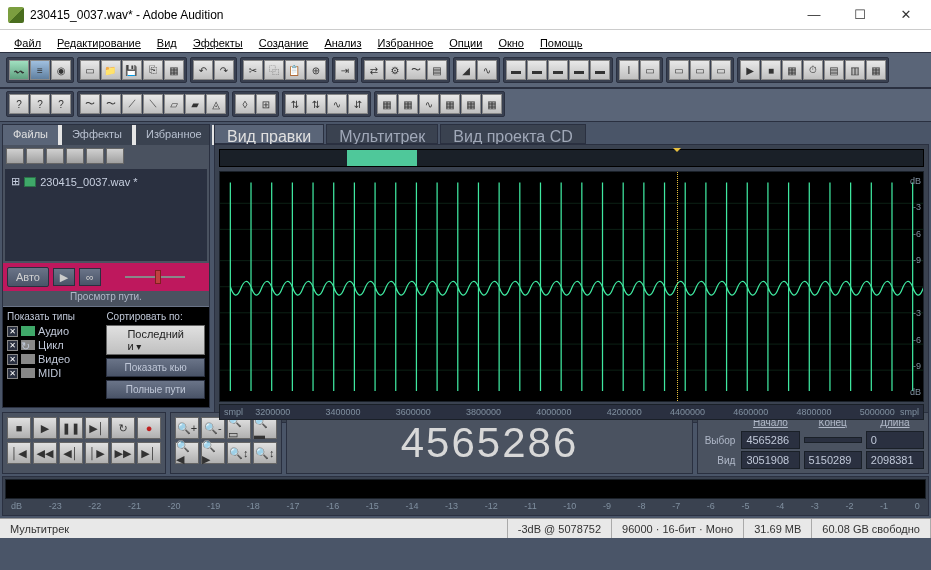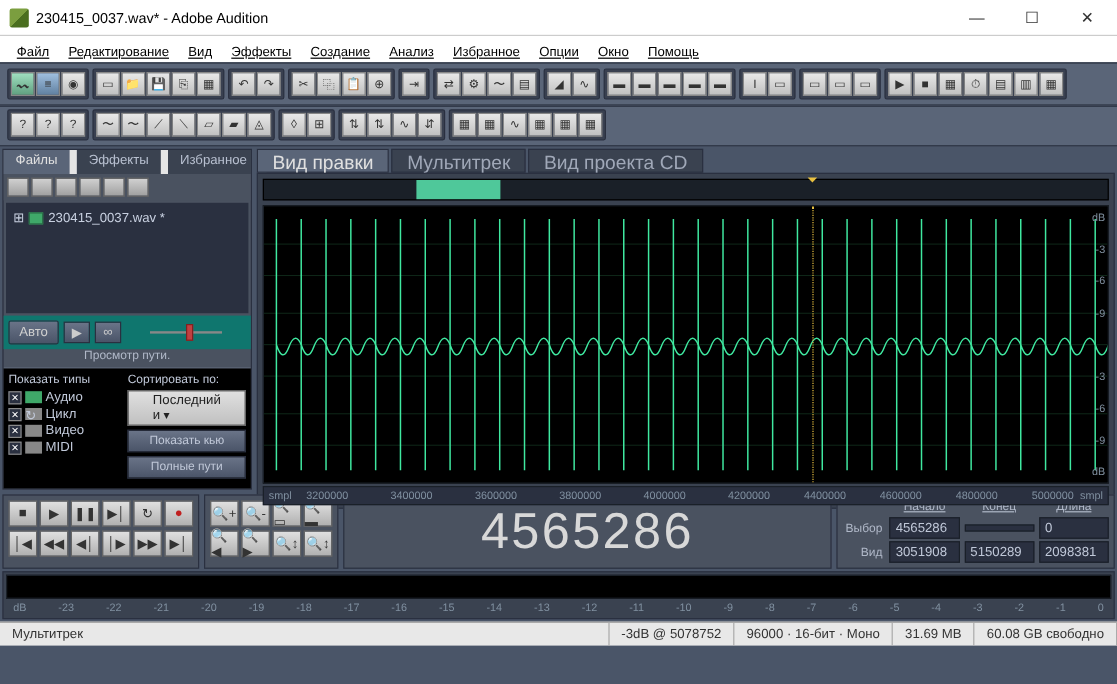--- a/index.html
+++ b/index.html
@@ -11,28 +11,28 @@
 .win-btn{width:46px;height:30px;display:flex;align-items:center;justify-content:center;font-size:13px;color:#333}
 .menubar{height:22px;background:#fff;display:flex;align-items:flex-end;padding:0 8px;gap:4px}
 .menu-item{padding:2px 6px;color:#000;font-size:12px}
 .menu-item u{text-decoration:underline}
 .toolbar-area{background:#5a6578;padding:4px 6px;display:flex;flex-wrap:wrap;gap:3px;border-top:1px solid #2a3040;border-bottom:1px solid #2a3040}
 .tb-group{display:flex;gap:1px;background:#394050;padding:2px;border:1px solid #2a3040;border-radius:2px}
 .tb-btn{width:20px;height:20px;background:linear-gradient(#e8e8e8,#c0c0c0);border:1px solid #888;display:flex;align-items:center;justify-content:center;font-size:10px;color:#333}
 .main-row{display:flex;height:288px}
 .left-panel{width:208px;background:#4a5260;border:1px solid #2a3040;margin:2px;display:flex;flex-direction:column}
 .panel-tabs{display:flex;background:#3a4250;height:20px}
-.panel-tab{padding:3px 10px;color:#b8c0d0;font-size:11px;border-right:6px solid #e5e5e5}
+.panel-tab{padding:3px 10px;color:#b8c0d0;font-size:11px;border-right:4px solid #e5e5e5}
 .panel-tab.active{background:#5a6578;color:#e0e0e0}
 .panel-toolbar{display:flex;gap:2px;padding:3px;background:#4a5260}
 .panel-tb-btn{width:18px;height:16px;background:linear-gradient(#d0d0d0,#a0a0a0);border:1px solid #666}
 .file-list{flex:1;background:#2a3040;margin:2px;padding:4px;color:#c8d0e0;min-height:50px}
 .file-item{display:flex;align-items:center;gap:4px;padding:2px}
 .file-icon{width:12px;height:10px;background:#3fa869;border:1px solid #2a7048}
-.playback-row{display:flex;align-items:center;gap:4px;padding:4px;background:#0f766e}
+.playback-row{display:flex;align-items:center;gap:4px;padding:4px;background:#be185d}
 .auto-btn{padding:3px 8px;background:linear-gradient(#6a7488,#4a5468);border:1px solid #2a3040;color:#d0d0d0;border-radius:2px}
 .small-btn{width:22px;height:18px;background:linear-gradient(#6a7488,#4a5468);border:1px solid #2a3040;display:flex;align-items:center;justify-content:center;color:#ccc}
 .vol-slider{flex:1;height:20px;position:relative;display:flex;align-items:center;justify-content:center}
 .vol-track{width:60px;height:2px;background:#888;position:relative}
 .vol-thumb{width:6px;height:14px;background:#c04040;position:absolute;left:50%;top:-6px;border:1px solid #802020}
 .vol-label{color:#b0b8c8;font-size:10px;text-align:center;padding:0 4px 4px}
 .filter-section{padding:4px;background:#000000;border-top:1px solid #6a7488}
 .filter-row{display:flex;gap:6px;margin-bottom:4px}
 .filter-col{flex:1}
 .filter-label{color:#c0c8d8;font-size:10px;margin-bottom:3px;display:block}

